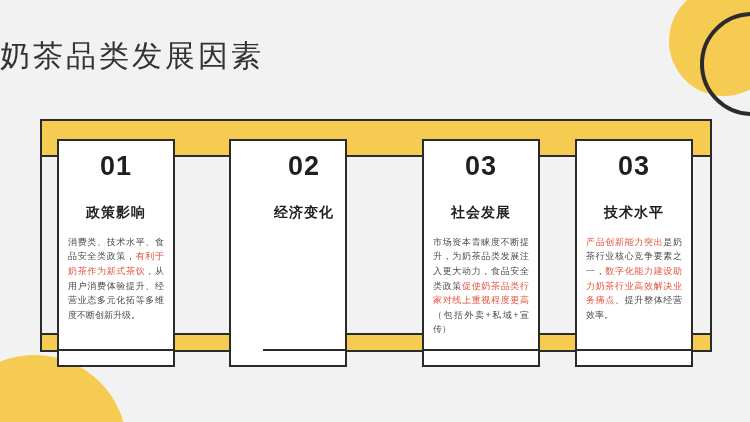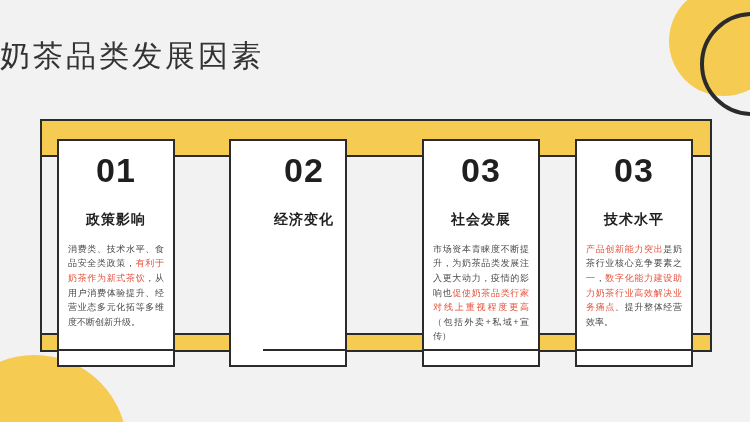--- a/index.html
+++ b/index.html
@@ -117,21 +117,21 @@
   .card-body {
     flex: 1 1 auto;
     padding: 0 9px;
     display: flex;
     flex-direction: column;
     overflow: hidden;
   }
   .card-number {
     margin-top: 12px;
     text-align: center;
-    font-size: 34px;
+    font-size: 27px;
     font-weight: bold;
     color: #1f1f1f;
     letter-spacing: 1px;
     line-height: 1;
   }
   .card-heading {
     margin-top: 24px;
     text-align: center;
     font-size: 14px;
     font-weight: bold;
@@ -190,21 +190,21 @@
       <div class="card-heading">经济变化</div>
     </div>
     <div class="card-footer-rule"></div>
     <div class="card-footer"></div>
   </div>
 
   <div class="card card-3">
     <div class="card-body">
       <div class="card-number">03</div>
       <div class="card-heading">社会发展</div>
-      <div class="card-text"><span>市场资本青睐度不断提升，为奶茶品类发展注入更大动力，疫情的影响也</span><span class="hl">促使奶茶品类行家对线上重视程度更高</span><span>（包括外卖+私域+宣传）</span></div>
+      <div class="card-text"><span>市场资本青睐度不断提升，为奶茶品类发展注入更大动力，食品安全类政策</span><span class="hl">促使奶茶品类行家对线上重视程度更高</span><span>（包括外卖+私域+宣传）</span></div>
     </div>
     <div class="card-footer-rule"></div>
     <div class="card-footer"></div>
   </div>
 
   <div class="card card-4">
     <div class="card-body">
       <div class="card-number">03</div>
       <div class="card-heading">技术水平</div>
       <div class="card-text"><span class="hl">产品创新能力突出</span><span>是奶茶行业核心竞争要素之一，</span><span class="hl">数字化能力建设助力奶茶行业高效解决业务痛点</span><span>、提升整体经营效率。</span></div>

